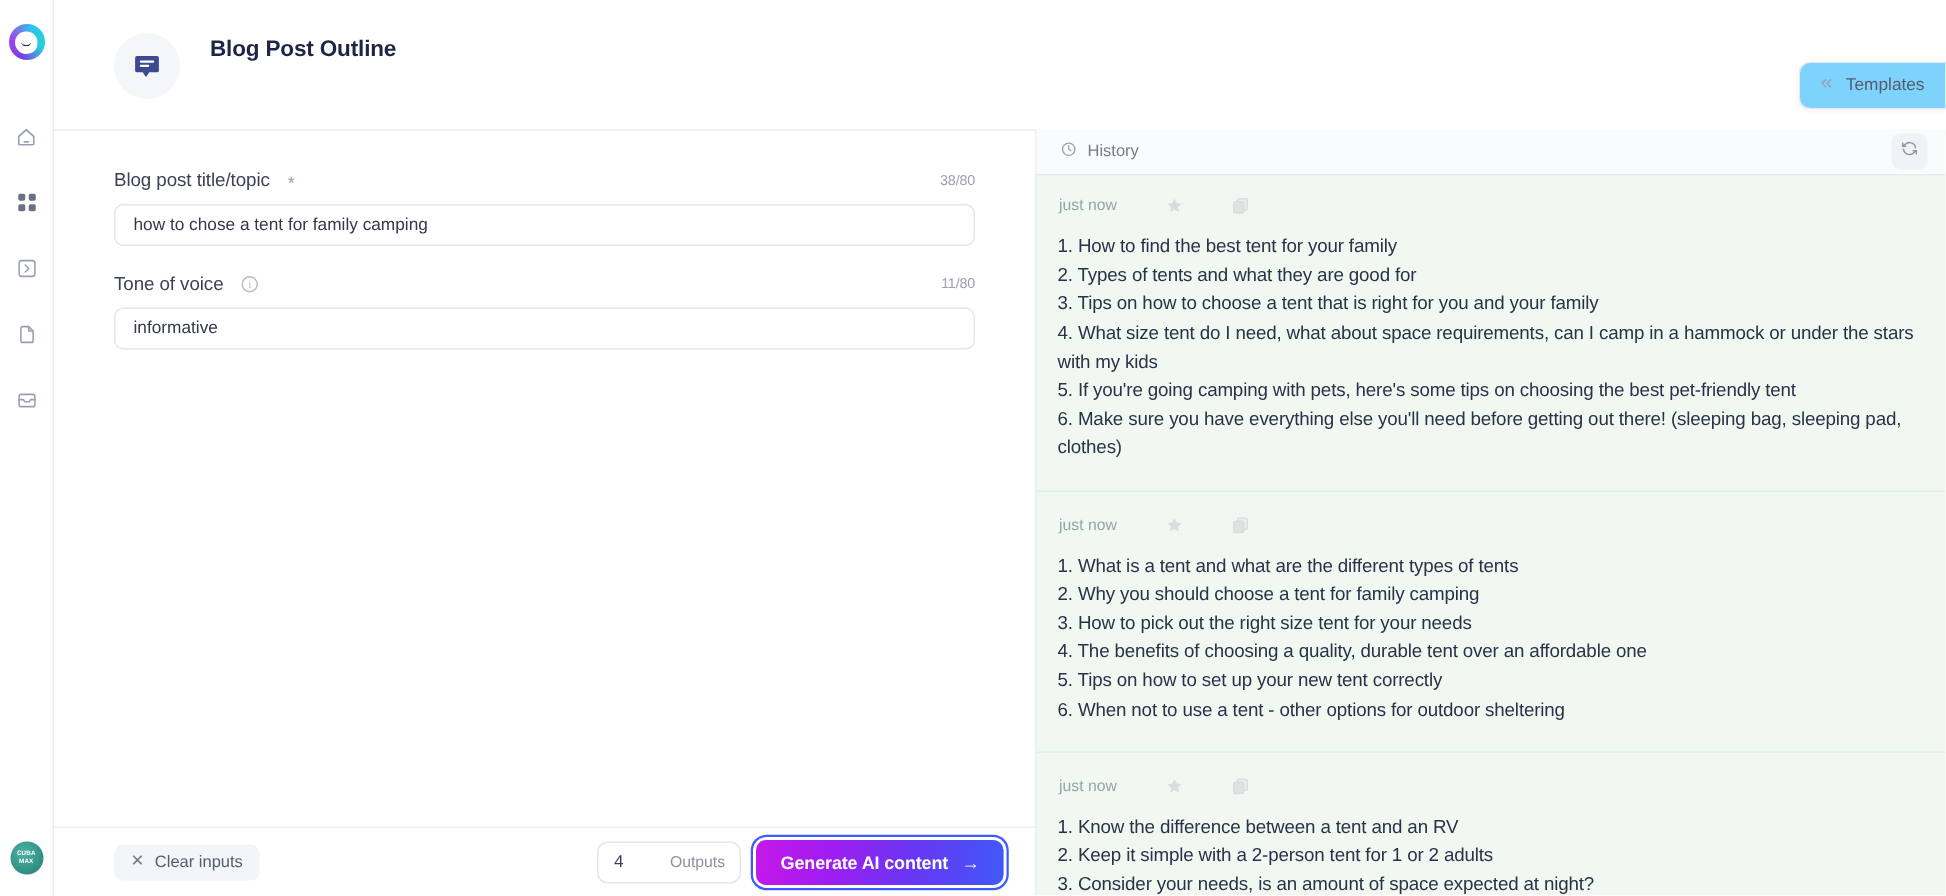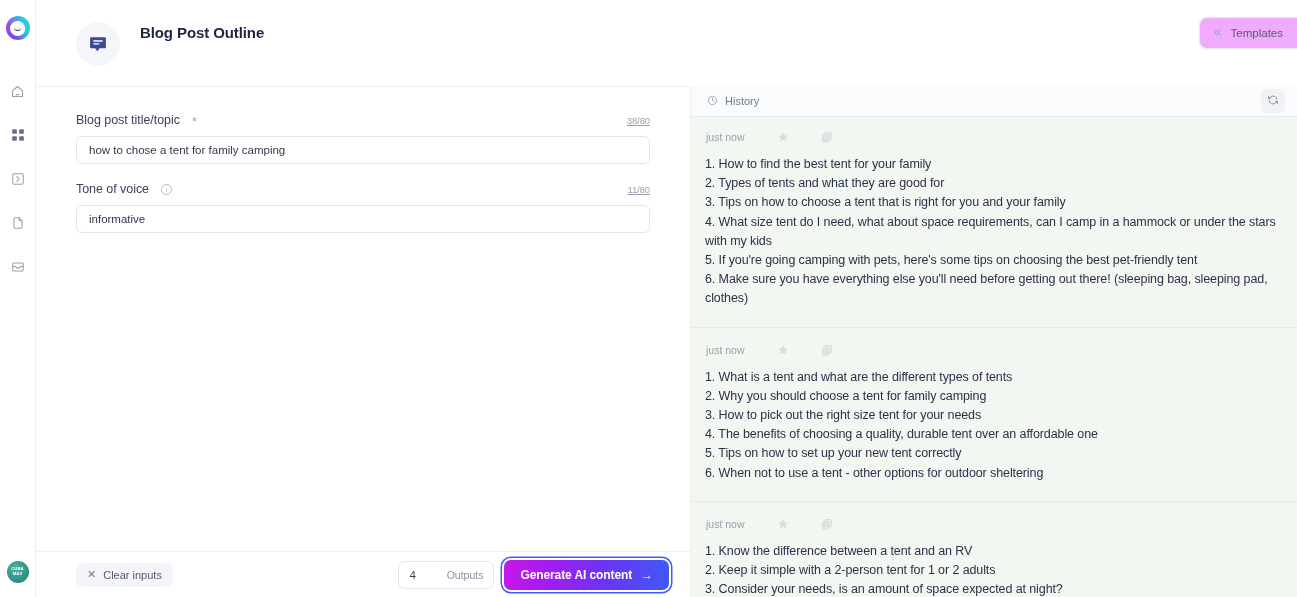--- a/index.html
+++ b/index.html
@@ -144,28 +144,28 @@
   }
   .tmpl-desc {
     font-size: 11.5px;
     color: #6d7487;
     margin-top: 6px;
     letter-spacing: -0.05px;
   }
 
   .templates-btn {
     position: absolute;
-    top: 17px;
+    top: 41px;
     right: 0;
     height: 32px;
     display: flex;
     align-items: center;
     gap: 8px;
     padding: 0 14px 0 12px;
-    background: #f0abfc;
+    background: #7dd3fc;
     border: 1px solid #e7e9ee;
     border-right: none;
     border-radius: 8px 0 0 8px;
     box-shadow: 0 1px 3px rgba(30,35,60,0.05);
     cursor: pointer;
   }
   .templates-btn .lbl {
     font-size: 11.5px;
     color: #555c70;
   }
@@ -215,21 +215,20 @@
     color: #9aa0b0;
     font-size: 12px;
     line-height: 1;
     position: relative;
     top: 2px;
   }
   .char-count {
     font-size: 9.5px;
     color: #9ba1b0;
     letter-spacing: -0.1px;
-    text-decoration: underline;
   }
   .text-input {
     width: 100%;
     height: 28px;
     border: 1px solid #e3e6ec;
     border-radius: 6px;
     background: #ffffff;
     font-family: "Liberation Sans", sans-serif;
     font-size: 11.5px;
     color: #33384a;

